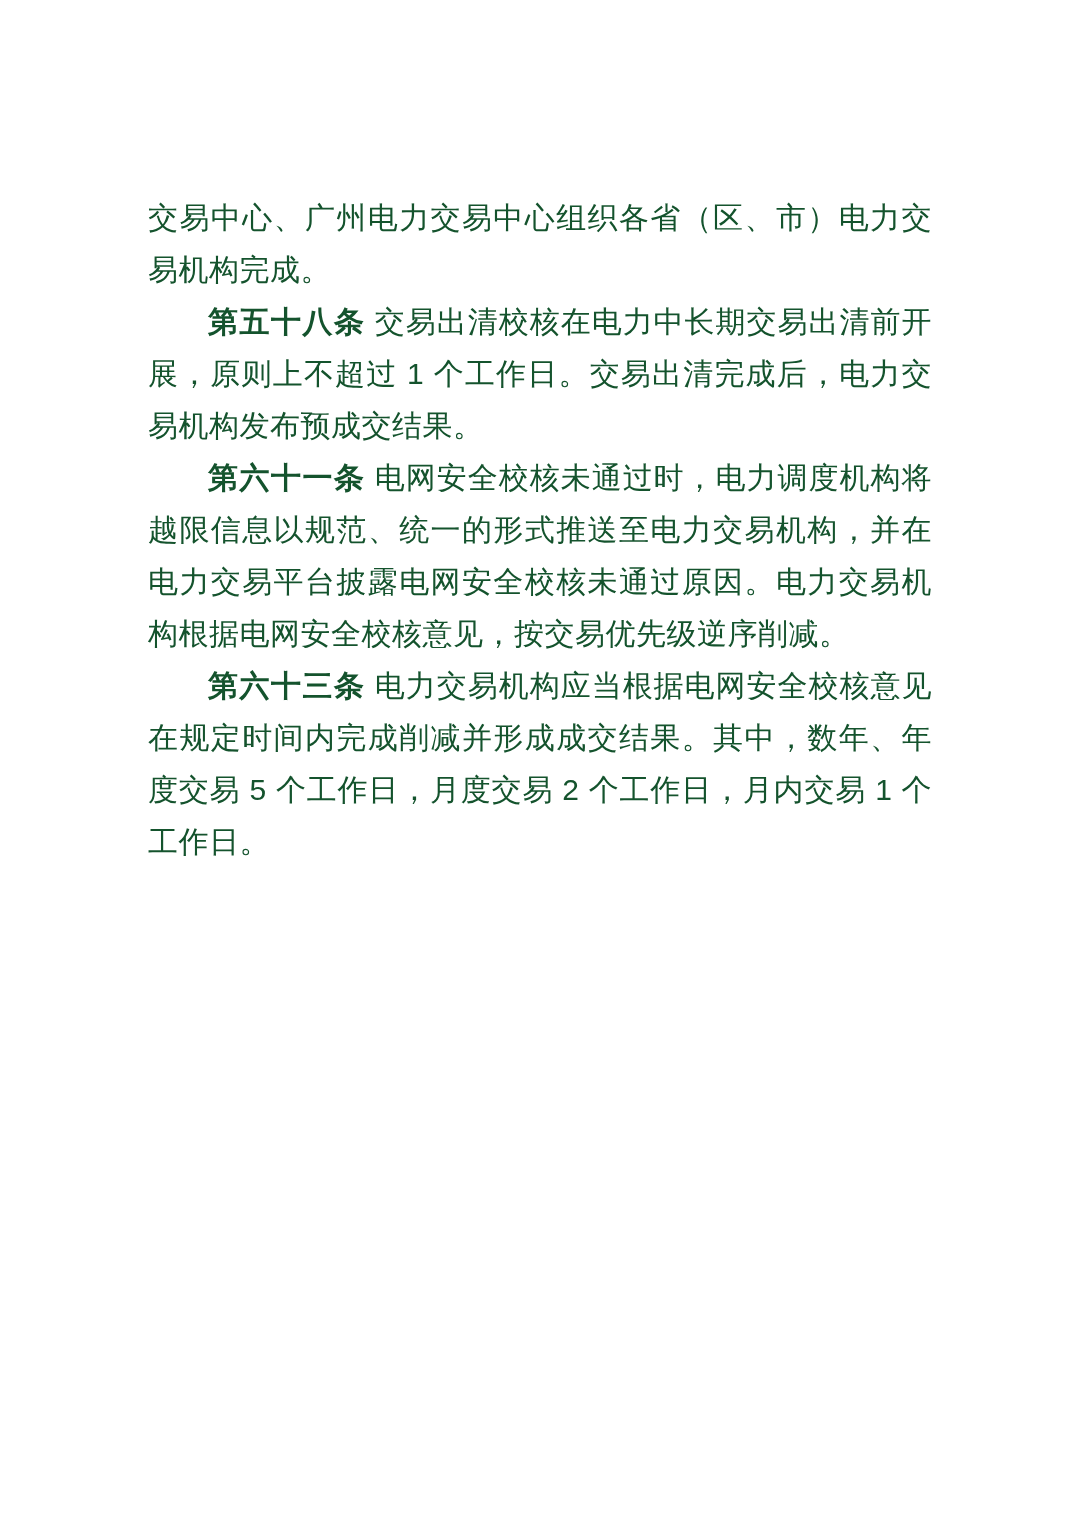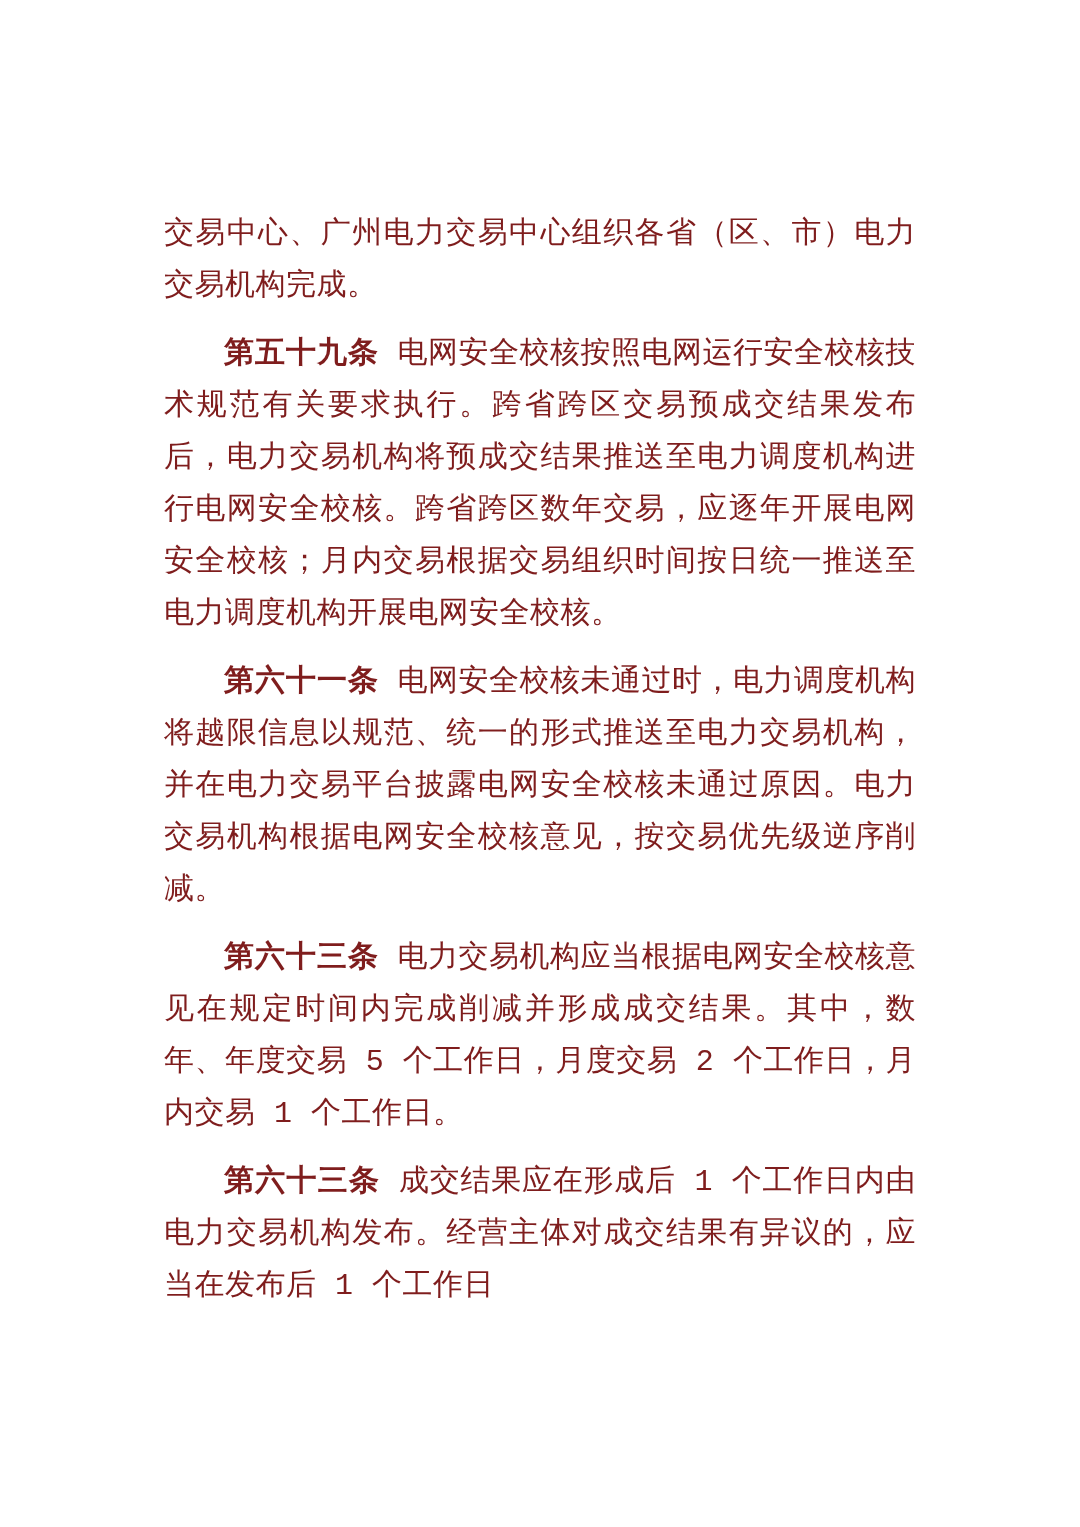--- a/index.html
+++ b/index.html
@@ -14,42 +14,41 @@
     margin: 0 auto;
     background: #ffffff;
     box-sizing: border-box;
     padding: 192px 148px 60px 148px;
     overflow: hidden;
   }
   .text-block {
     width: 100%;
   }
   .para {
-    margin: 16px;
-    font-family: Liberation Mono, monospace;
+    margin: 0;
+    font-family: Liberation Sans, sans-serif;
     font-size: 30px;
     line-height: 52px;
-    color: #7f1d1d;
+    color: #14532d;
     text-align: justify;
     text-justify: inter-character;
     letter-spacing: 0.5px;
     word-break: break-all;
   }
   .para.indent {
     text-indent: 2em;
   }
   .para strong {
     font-weight: bold;
     letter-spacing: 1px;
   }
 </style>
 </head>
 <body>
 
 <div class="page">
   <div class="text-block">
       <p class="para">交易中心、广州电力交易中心组织各省（区、市）电力交易机构完成。</p>
-      <p class="para indent"><strong>第五十九条</strong> 电网安全校核按照电网运行安全校核技术规范有关要求执行。跨省跨区交易预成交结果发布后，电力交易机构将预成交结果推送至电力调度机构进行电网安全校核。跨省跨区数年交易，应逐年开展电网安全校核；月内交易根据交易组织时间按日统一推送至电力调度机构开展电网安全校核。</p>
+      <p class="para indent"><strong>第五十八条</strong> 交易出清校核在电力中长期交易出清前开展，原则上不超过 1 个工作日。交易出清完成后，电力交易机构发布预成交结果。</p>
       <p class="para indent"><strong>第六十一条</strong> 电网安全校核未通过时，电力调度机构将越限信息以规范、统一的形式推送至电力交易机构，并在电力交易平台披露电网安全校核未通过原因。电力交易机构根据电网安全校核意见，按交易优先级逆序削减。</p>
       <p class="para indent"><strong>第六十三条</strong> 电力交易机构应当根据电网安全校核意见在规定时间内完成削减并形成成交结果。其中，数年、年度交易 5 个工作日，月度交易 2 个工作日，月内交易 1 个工作日。</p>
-      <p class="para indent"><strong>第六十三条</strong> 成交结果应在形成后 1 个工作日内由电力交易机构发布。经营主体对成交结果有异议的，应当在发布后 1 个工作日</p>
     </div>
 </div>
 
 </body></html>

